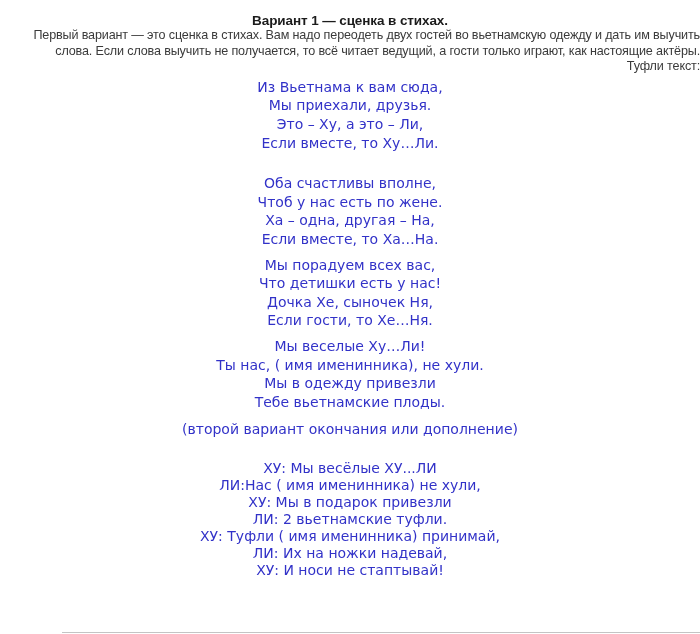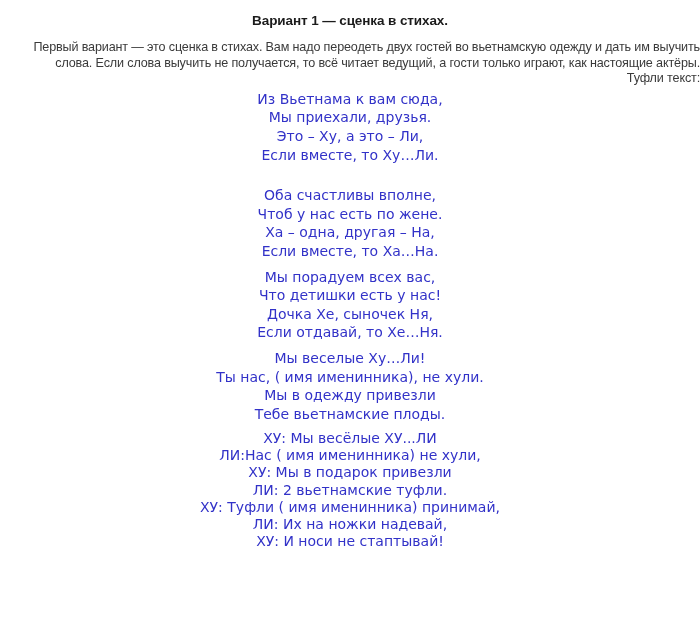--- a/index.html
+++ b/index.html
@@ -5,21 +5,21 @@
   html, body { margin: 0; padding: 0; }
   body {
     width: 700px; height: 634px;
     background: #ffffff;
     overflow: hidden;
     position: relative;
     font-family: "Liberation Sans", sans-serif;
   }
   .doc { width: 700px; height: 634px; position: relative; }
   .page-title {
-    margin: 12px; padding-top: 1px;
+    margin: 0; padding-top: 13px;
     font-family: "Liberation Sans", sans-serif;
     font-size: 13.5px; line-height: 15px; font-weight: bold;
     color: #1b1b1b; text-align: center;
     letter-spacing: -0.1px;
   }
   .intro {
     margin: 0;
     font-family: "Liberation Sans", sans-serif;
     font-size: 12.6px; line-height: 15.6px;
     color: #3a3a3a; text-align: right;
@@ -30,21 +30,21 @@
     font-family: "DejaVu Sans", sans-serif;
     color: #3232c8; text-align: center;
     white-space: pre-line;
     font-size: 14px;
   }
   .stanza { line-height: 18.6px; margin: 0; }
   .s1 { margin-top: 3px; }
   .s2 { margin-top: 22px; }
   .s3, .s4, .s5 { margin-top: 7px; }
   .alt-heading { line-height: 18.6px; margin-top: 9px; }
-  .dialogue { line-height: 17.1px; margin-top: 7px; }
+  .dialogue { line-height: 17.1px; margin-top: 21px; }
   .bottom-divider {
     position: absolute; left: 62px; right: 0; top: 632px;
     height: 1px; background: #c4c4c4;
   }
 </style>
 </head>
 <body>
 
 <div class="doc">
   <h1 class="page-title">Вариант 1 — сценка в стихах.</h1>
@@ -60,28 +60,29 @@
 Если вместе, то Ху…Ли.</div>
 
   <div class="stanza s2">Оба счастливы вполне,
 Чтоб у нас есть по жене.
 Ха – одна, другая – На,
 Если вместе, то Ха…На.</div>
 
   <div class="stanza s3">Мы порадуем всех вас,
 Что детишки есть у нас!
 Дочка Хе, сыночек Ня,
-Если отдавай, то Хе…Ня.</div>
+Если гости, то Хе…Ня.</div>
 
   <div class="stanza s4">Мы веселые Ху…Ли!
 Ты нас, ( имя именинника), не хули.
 Мы в одежду привезли
 Тебе вьетнамские плоды.</div>
 
 
+  <div class="alt-heading">(второй вариант окончания или дополнение)</div>
 
   <div class="dialogue">ХУ: Мы весёлые ХУ...ЛИ
 ЛИ:Нас ( имя именинника) не хули,
 ХУ: Мы в подарок привезли
 ЛИ: 2 вьетнамские туфли.
 ХУ: Туфли ( имя именинника) принимай,
 ЛИ: Их на ножки надевай,
 ХУ: И носи не стаптывай!</div>
 
   <div class="bottom-divider"></div>

